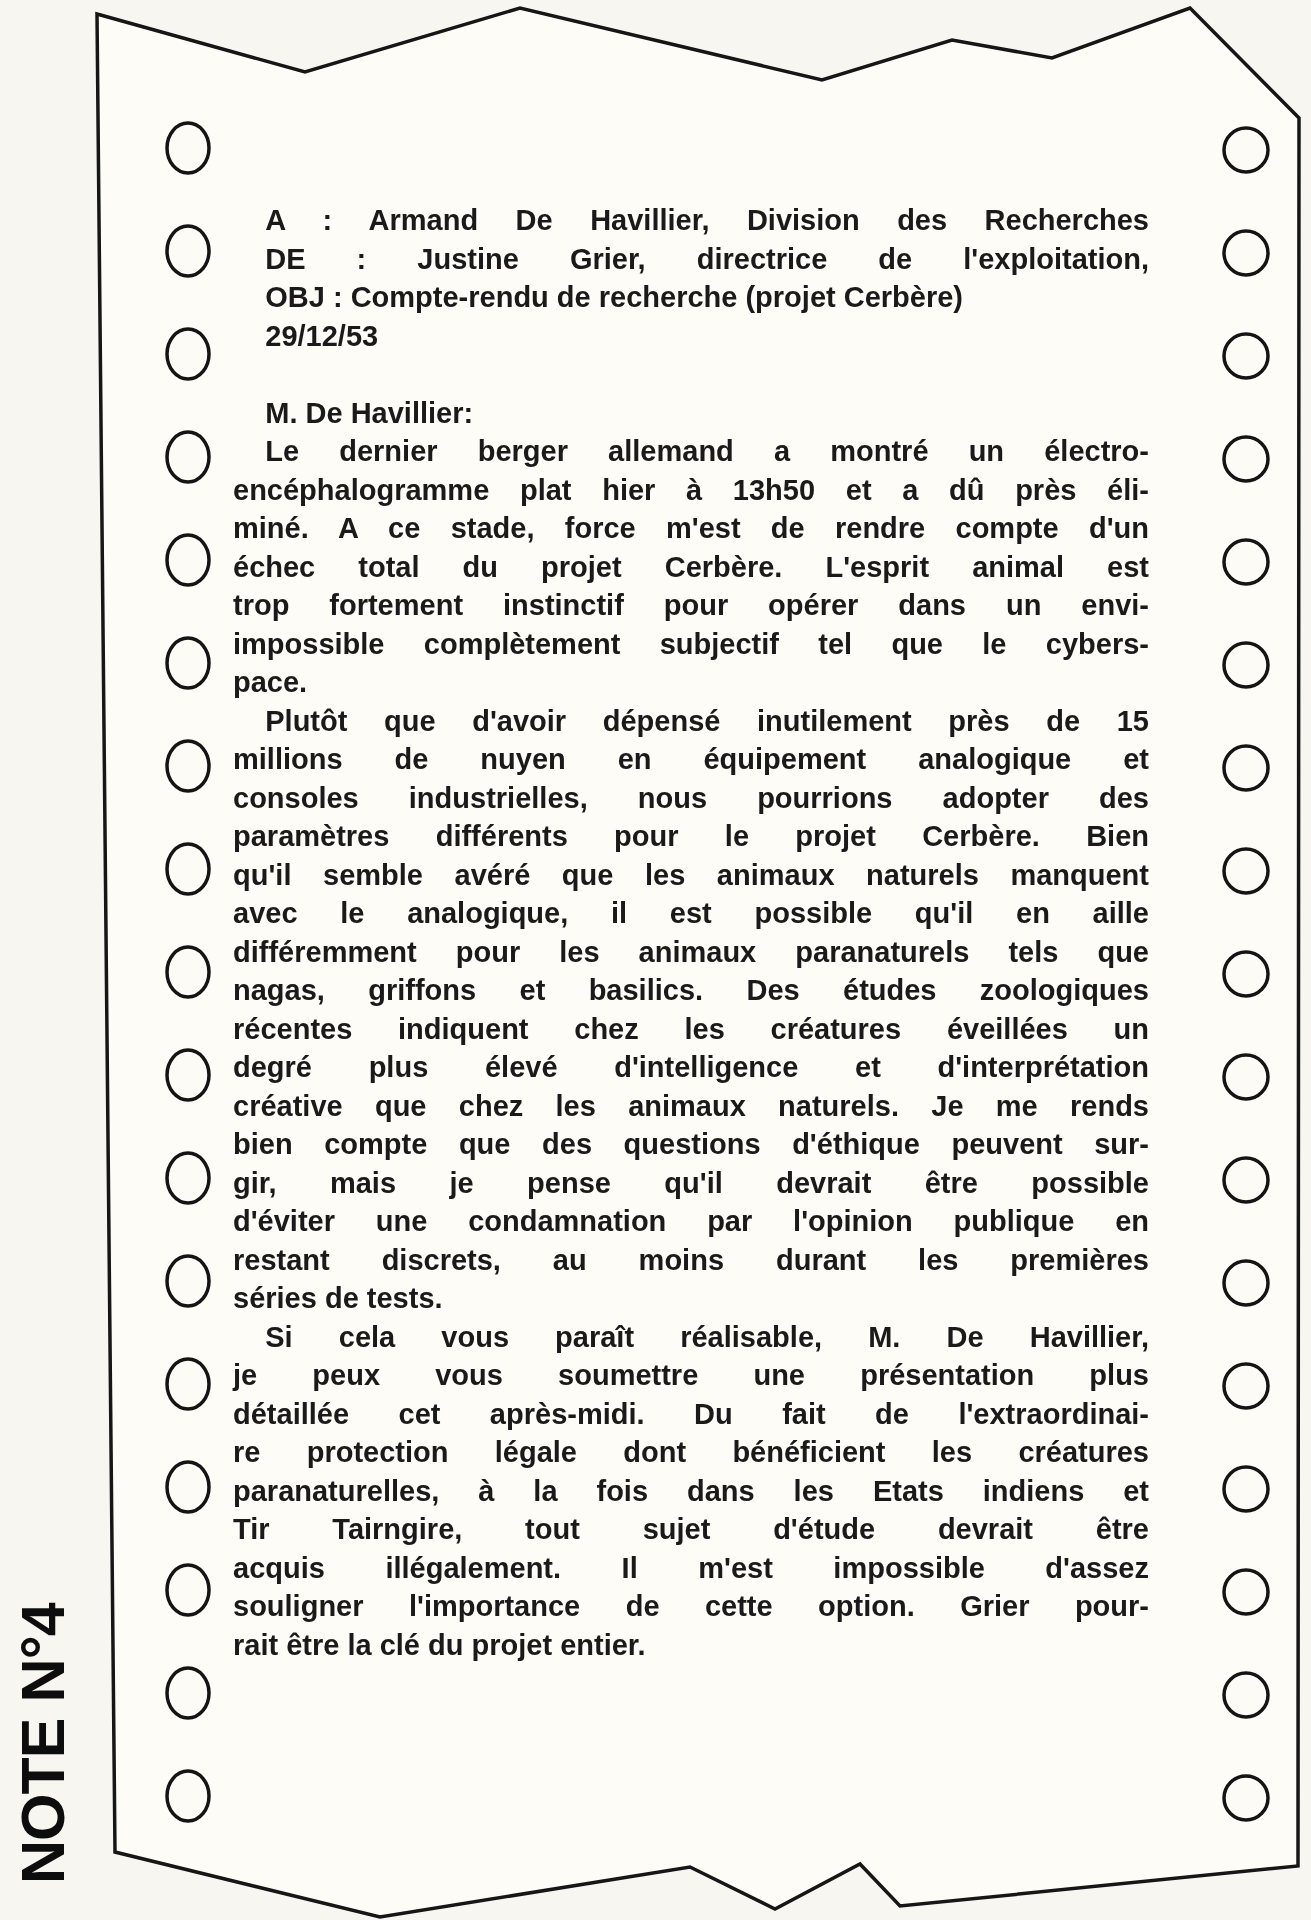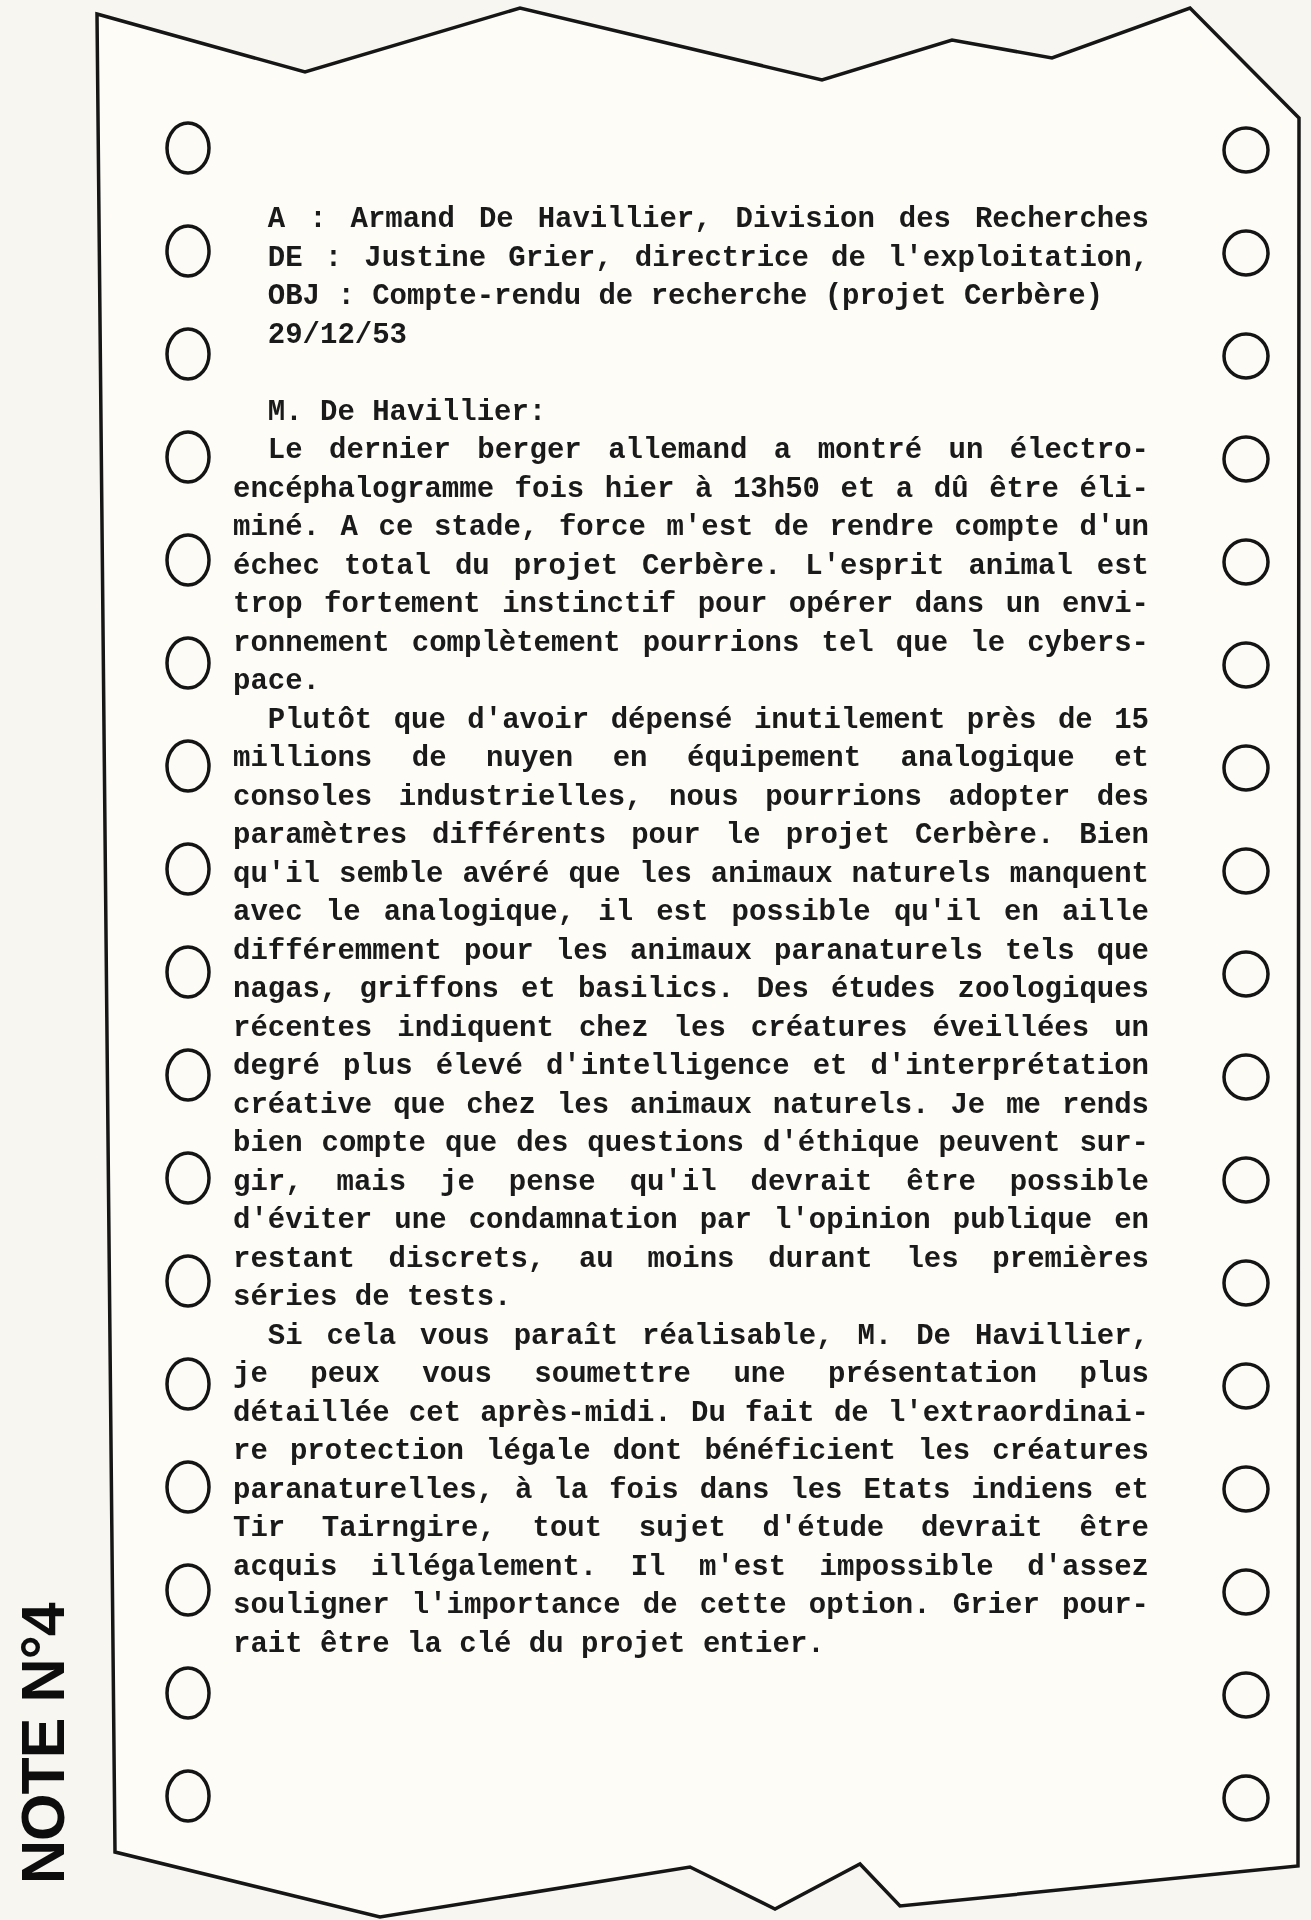--- a/index.html
+++ b/index.html
@@ -9,21 +9,21 @@
     font-family:"Liberation Mono", monospace;
     overflow:hidden;
   }
   .scene{
     position:relative;width:1311px;height:1920px;
     background:#f7f6f1;
   }
   .paper-svg{position:absolute;left:0;top:0;}
   .memo{
     position:absolute;left:233px;top:201px;width:916px;
-    font-family:Liberation Mono, monospace;
+    font-family:Liberation Sans, sans-serif;
     font-weight:bold;
     font-size:29px;line-height:38.5px;
     color:#1a1a1a;
     letter-spacing:0;
   }
   .line{text-align:justify;text-align-last:left;}
   .line.just{text-align-last:justify;}
   .line.indent{text-indent:2ch;}
   .line.blank{height:38.5px;}
   .note-label{
@@ -85,25 +85,25 @@
   <div class="note-label">NOTE N°4</div>
 
   <div class="memo" style="color: rgb(26, 26, 26);">
       <div class="line just indent">A : Armand De Havillier, Division des Recherches</div>
       <div class="line just indent">DE : Justine Grier, directrice de l'exploitation,</div>
       <div class="line indent">OBJ : Compte-rendu de recherche (projet Cerbère)</div>
       <div class="line indent">29/12/53</div>
       <div class="line blank"></div>
       <div class="line indent">M. De Havillier:</div>
       <div class="line just indent">Le dernier berger allemand a montré un électro-</div>
-      <div class="line just">encéphalogramme fois hier à 13h50 et a dû être éli-</div>
+      <div class="line just">encéphalogramme plat hier à 13h50 et a dû près éli-</div>
       <div class="line just">miné. A ce stade, force m'est de rendre compte d'un</div>
       <div class="line just">échec total du projet Cerbère. L'esprit animal est</div>
       <div class="line just">trop fortement instinctif pour opérer dans un envi-</div>
-      <div class="line just">ronnement complètement pourrions tel que le cybers-</div>
+      <div class="line just">impossible complètement subjectif tel que le cybers-</div>
       <div class="line">pace.</div>
       <div class="line just indent">Plutôt que d'avoir dépensé inutilement près de 15</div>
       <div class="line just">millions de nuyen en équipement analogique et</div>
       <div class="line just">consoles industrielles, nous pourrions adopter des</div>
       <div class="line just">paramètres différents pour le projet Cerbère. Bien</div>
       <div class="line just">qu'il semble avéré que les animaux naturels manquent</div>
       <div class="line just">avec le analogique, il est possible qu'il en aille</div>
       <div class="line just">différemment pour les animaux paranaturels tels que</div>
       <div class="line just">nagas, griffons et basilics. Des études zoologiques</div>
       <div class="line just">récentes indiquent chez les créatures éveillées un</div>

